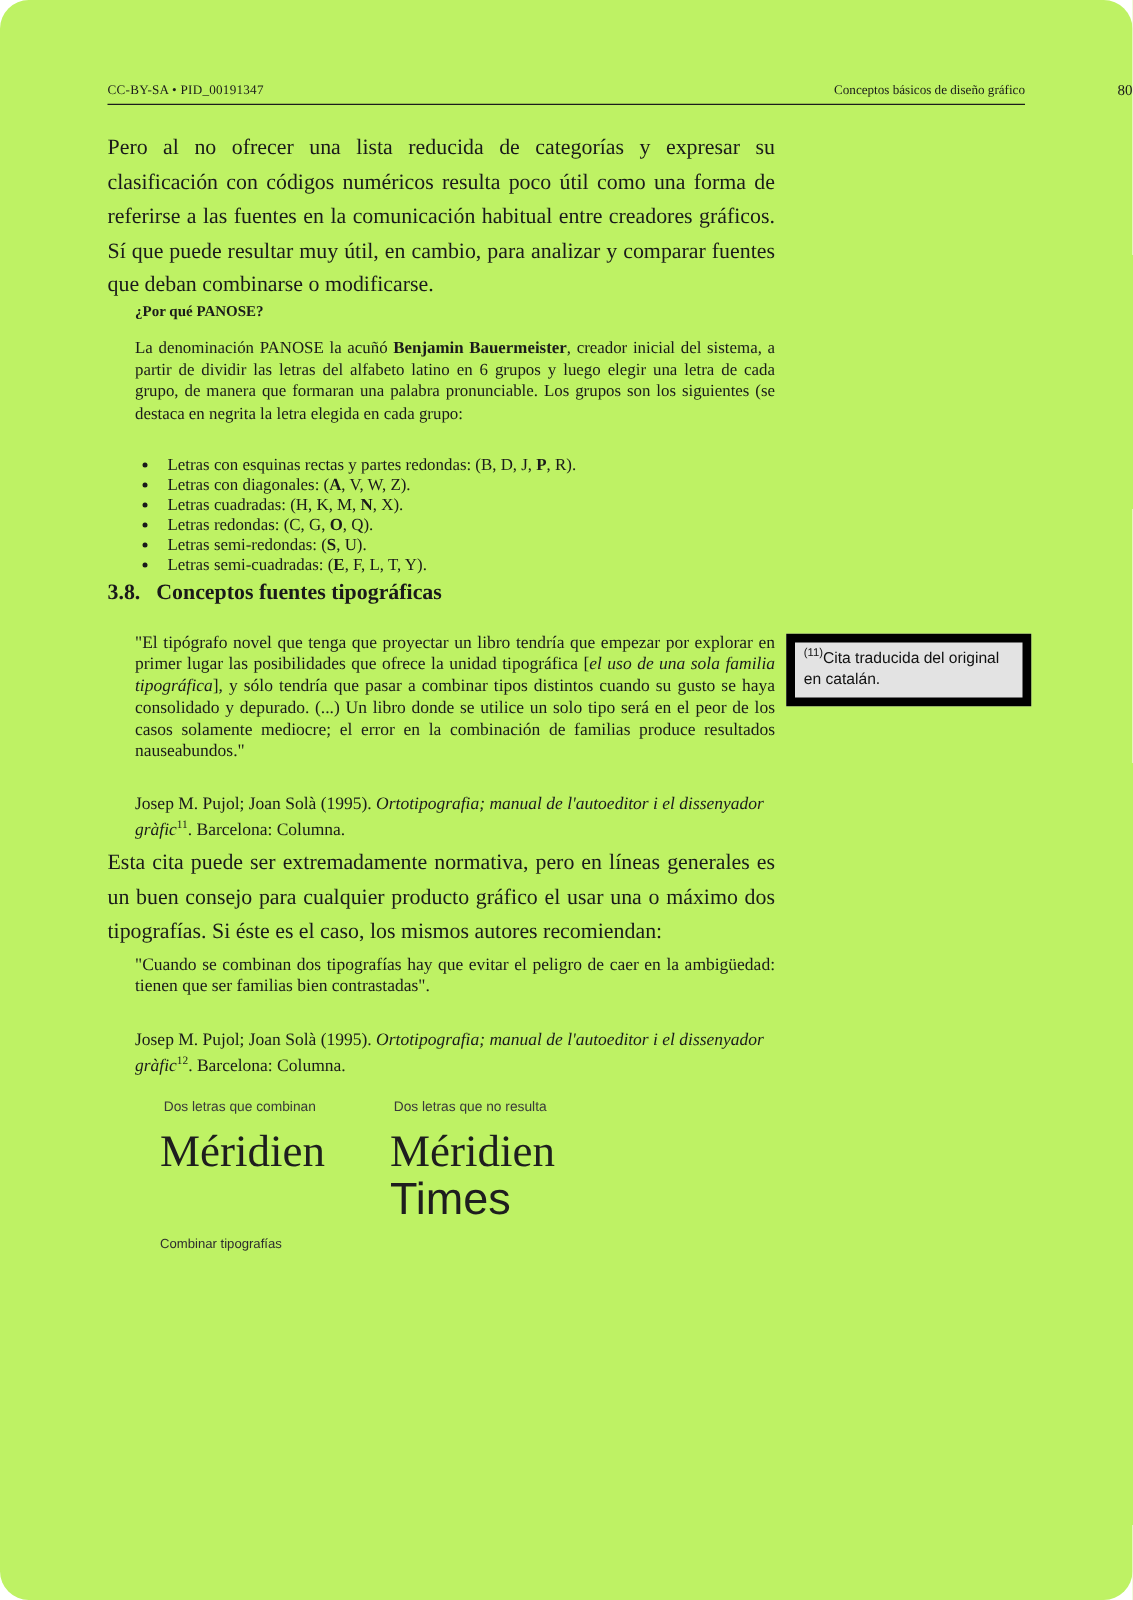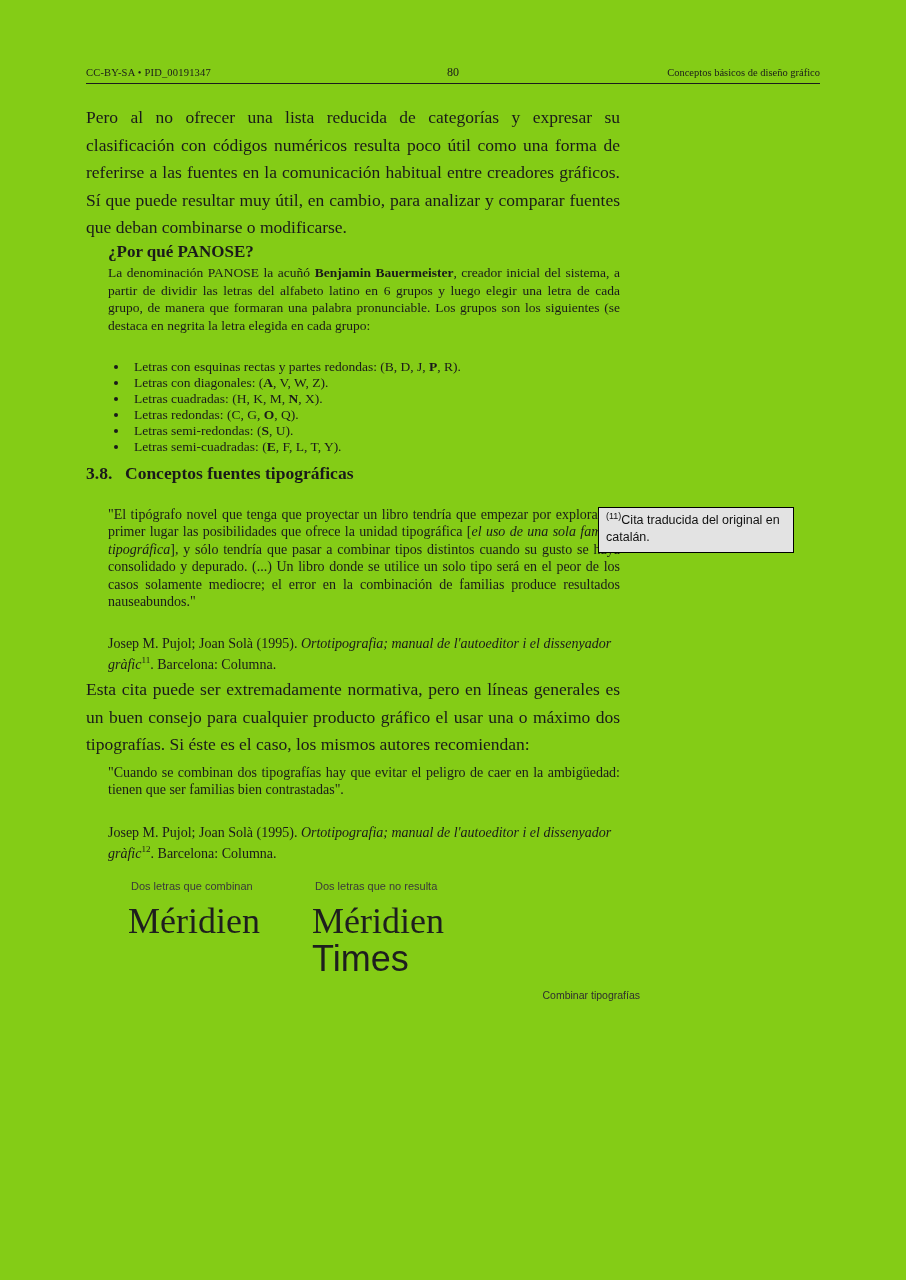--- a/index.html
+++ b/index.html
@@ -1,55 +1,55 @@
 <!DOCTYPE html>
 <html><head>
 <meta charset="utf-8">
 <style>
   * { margin:0; padding:0; box-sizing:border-box; }
   html,body { background:#ffffff; }
   .page {
-    position:relative; width:906px; height:1280px; background:#84cc16;
-    color:#1a1a1a; font-family:"Liberation Serif", serif; overflow:hidden;
+    position:relative; width:906px; height:1280px; background:#bef264;
+    color:#1a1a1a; font-family:"Liberation Serif", serif; overflow:hidden;border-radius:23px;
   }
   
   .hdr-left  { position:absolute; left:86px;  top:67px; font-size:10.5px; letter-spacing:.2px; }
-  .hdr-center{ position:absolute; left:0; right:0; top:65px; text-align:center; font-size:12px; }
+  .hdr-center{ position:absolute; left:0; right:0; top:65px; text-align:right; font-size:12px; }
   .hdr-right { position:absolute; right:86px; top:67px; font-size:10.5px; }
   .hdr-rule  { position:absolute; left:86px; width:734px; top:83px; border:0; border-top:1.4px solid #1c1c1c; }
   
   .lead {
     position:absolute; left:86px; top:104px; width:534px;
     font-size:17.5px; line-height:27.5px; text-align:justify;
   }
   .panose {
     position:absolute; left:108px; top:242px; width:512px;
   }
-  .panose-h { font-size:17px; font-weight:bold; margin-bottom:2px; }
+  .panose-h { font-size:12px; font-weight:bold; margin-bottom:12px; }
   .panose-p { font-size:13.5px; line-height:17.6px; text-align:justify; margin-bottom:25px; }
   .panose ul { list-style:disc; padding-left:21px; font-size:13.5px; line-height:15.9px; }
   .panose li { padding-left:5px; }
   .sec-h {
     position:absolute; left:86px; top:463px; width:534px;
     font-size:17.5px; font-weight:bold;
   }
   .sec-num { display:inline-block; min-width:39px; }
   .quote-group1 { position:absolute; left:108px; top:506px; width:512px; }
   .quote-group2 { position:absolute; left:108px; top:764px; width:512px; }
   .quote { font-size:14px; line-height:17.4px; text-align:justify; }
   .cite  { font-size:14px; line-height:21px; margin-top:23px; }
   .par2 {
     position:absolute; left:86px; top:676px; width:534px;
     font-size:17.5px; line-height:27.5px; text-align:justify;
   }
   sup { font-size:0.65em; line-height:0; }
   
   .note {
-    position:absolute; left:598px; width:196px; min-height:45px;
-    background:#e3e3e3; border:1px solid #000000;
+    position:absolute; left:629px; width:196px; min-height:45px;
+    background:#e3e3e3; border:7px solid #000000;
     font-family:"Liberation Sans", sans-serif; font-size:12.5px; line-height:17px;
     padding:4px 7px 6px 7px; color:#111;
   }
   .note-1 { top:507px; }
   .note-2 { top:764px; }
   .note sup { font-size:9px; }
   
   .figure { position:absolute; left:108px; top:879px; width:512px;margin-left:20px; }
   .fig-cols { display:flex; }
   .fig-col-left  { width:184px; }
@@ -57,21 +57,20 @@
   .fig-label {
     font-family:"Liberation Sans", sans-serif; font-size:11px; color:#3a3a3a;
     line-height:14px; margin-bottom:9px; padding-left:3px;
   }
   .specimen { font-size:36px; line-height:38px; color:#1e1e1e; white-space:nowrap; }
   .specimen.sans  { font-family:"Liberation Sans", sans-serif; font-weight:400; }
   .specimen.serif { font-family:"Liberation Serif", serif; }
   .fig-caption {
     font-family:"Liberation Sans", sans-serif; font-size:10.5px; color:#2e2e2e;
     margin-top:11px;
-    text-align:right;
   }
 </style>
 </head>
 <body>
 
 <div class="page">
 
   <span class="hdr-left">CC-BY-SA • PID_00191347</span>
   <span class="hdr-center">80</span>
   <span class="hdr-right">Conceptos básicos de diseño gráfico</span>

